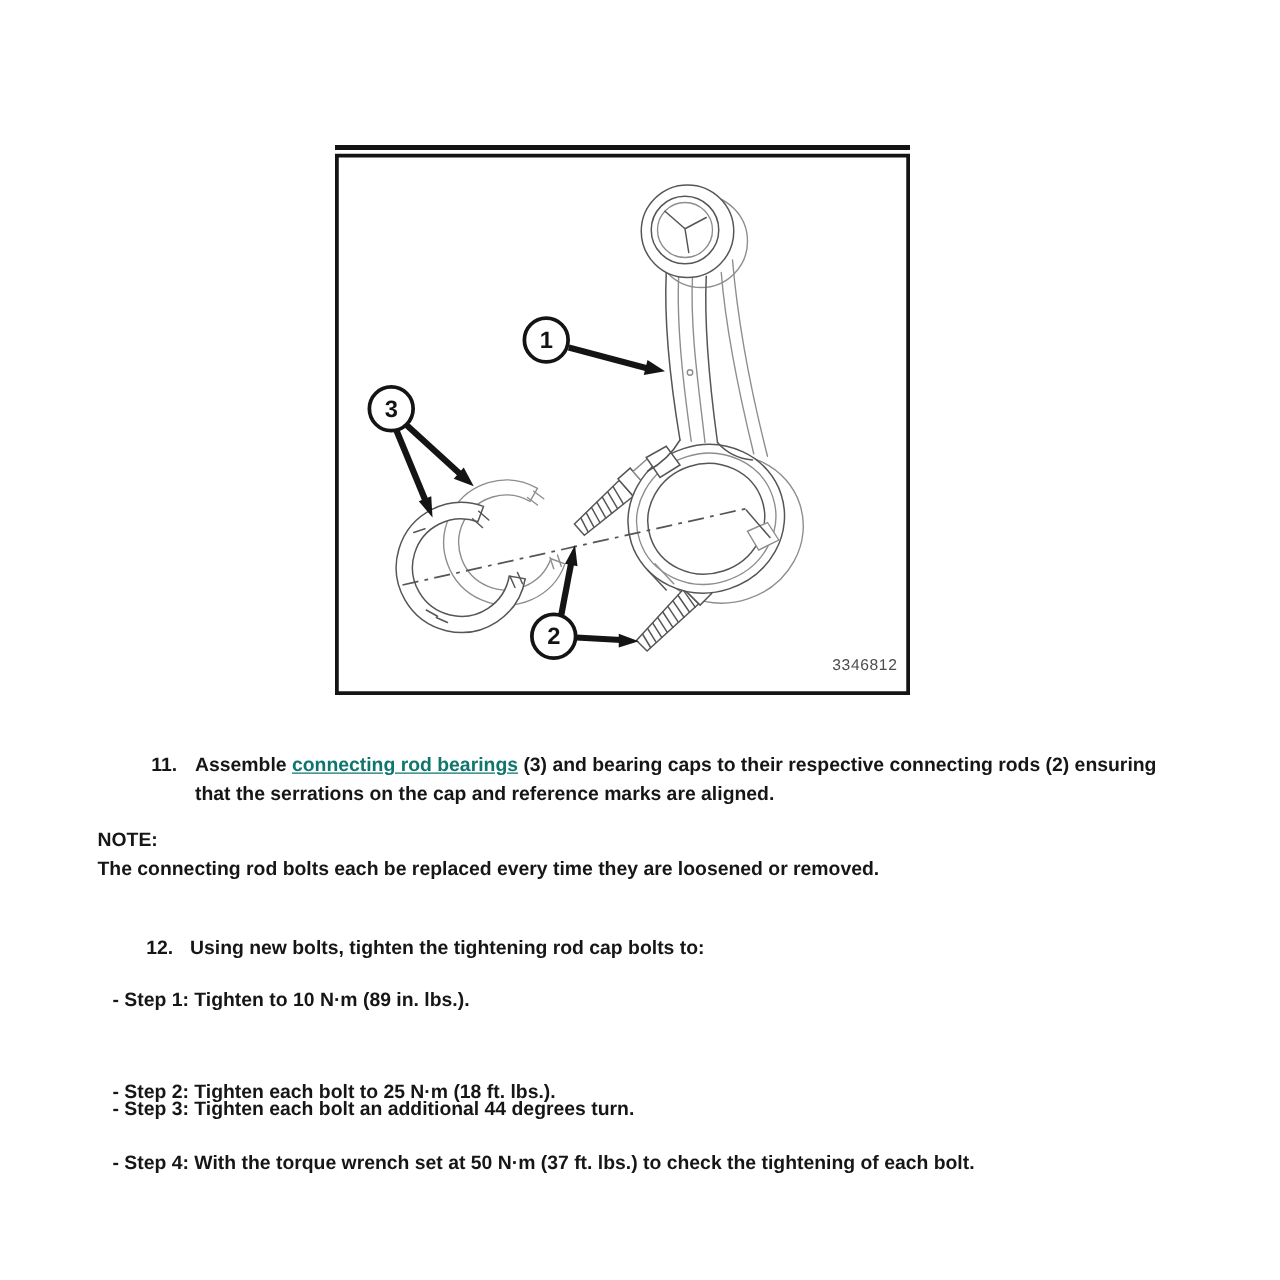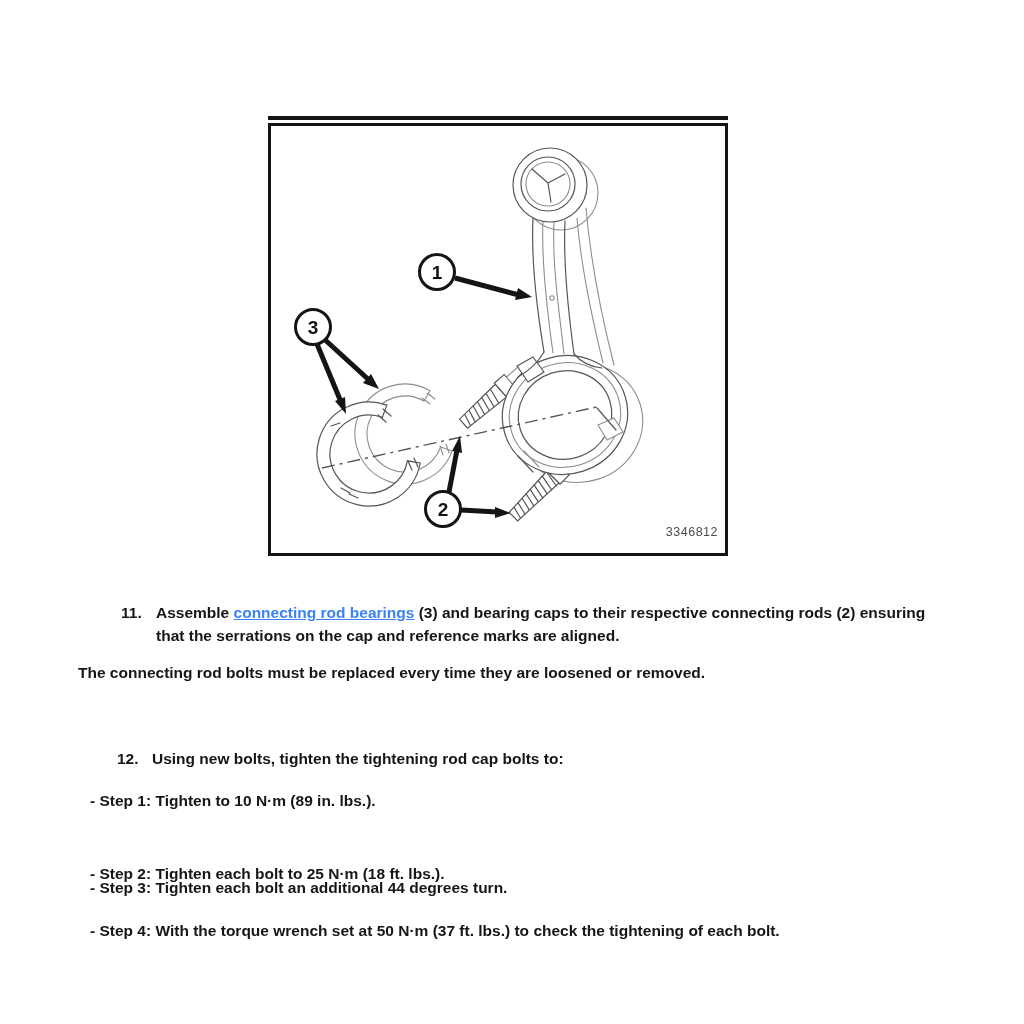--- a/index.html
+++ b/index.html
@@ -24,21 +24,21 @@
   .fig-num{font-family:"Liberation Sans",sans-serif;font-size:12.5px;font-weight:normal;fill:#4d4d4d;text-anchor:end;letter-spacing:.5px;}
   
   .numbered{display:flex;}
   .numbered .num{width:35px;flex:none;}
   .numbered .body{width:800px;}
   #item11{left:105px;top:601px;margin-left:16px;}
   #note{left:78px;top:661px;width:900px;}
   #item12{left:117px;top:747px;}
   .step{left:78px;width:930px;margin-left:12px;}
   #step1{top:789px;} #step2{top:862px;} #step3{top:876px;} #step4{top:919px;}
-  a.manual-link, .manual-link{color:#3b82f6;text-decoration:underline;cursor:pointer;text-align:center;}
+  a.manual-link, .manual-link{color:#0f766e;text-decoration:underline;cursor:pointer;text-align:center;}
 </style>
 </head>
 <body>
 
 <div id="fig-rule" class="abs"></div>
 <div id="fig-box" class="abs">
   <svg viewBox="0 0 454 427">
 
     <g>
       <circle class="rodlight" cx="290" cy="67" r="37"></circle>
@@ -129,21 +129,22 @@
     <text class="fig-num" x="447" y="410">3346812</text>
   </svg>
 </div>
 
 <div id="item11" class="abs numbered">
   <span class="num">11.</span>
   <span class="body"><span>Assemble </span><span class="manual-link">connecting rod bearings</span><span> (3) and bearing caps to their respective connecting rods (2) ensuring that the serrations on the cap and reference marks are aligned.</span></span>
 </div>
 
 <div id="note" class="abs">
-  <div>The connecting rod bolts must be replaced every time they are loosened or removed.</div>
+  <div>NOTE:</div>
+  <div>The connecting rod bolts each be replaced every time they are loosened or removed.</div>
 </div>
 
 <div id="item12" class="abs numbered">
   <span class="num">12.</span>
   <span class="body">Using new bolts, tighten the tightening rod cap bolts to:</span>
 </div>
 
 <div id="step1" class="abs step">- Step 1: Tighten to 10 N·m (89 in. lbs.).</div>
 <div id="step2" class="abs step">- Step 2: Tighten each bolt to 25 N·m (18 ft. lbs.).</div>
 <div id="step3" class="abs step">- Step 3: Tighten each bolt an additional 44 degrees turn.</div>

